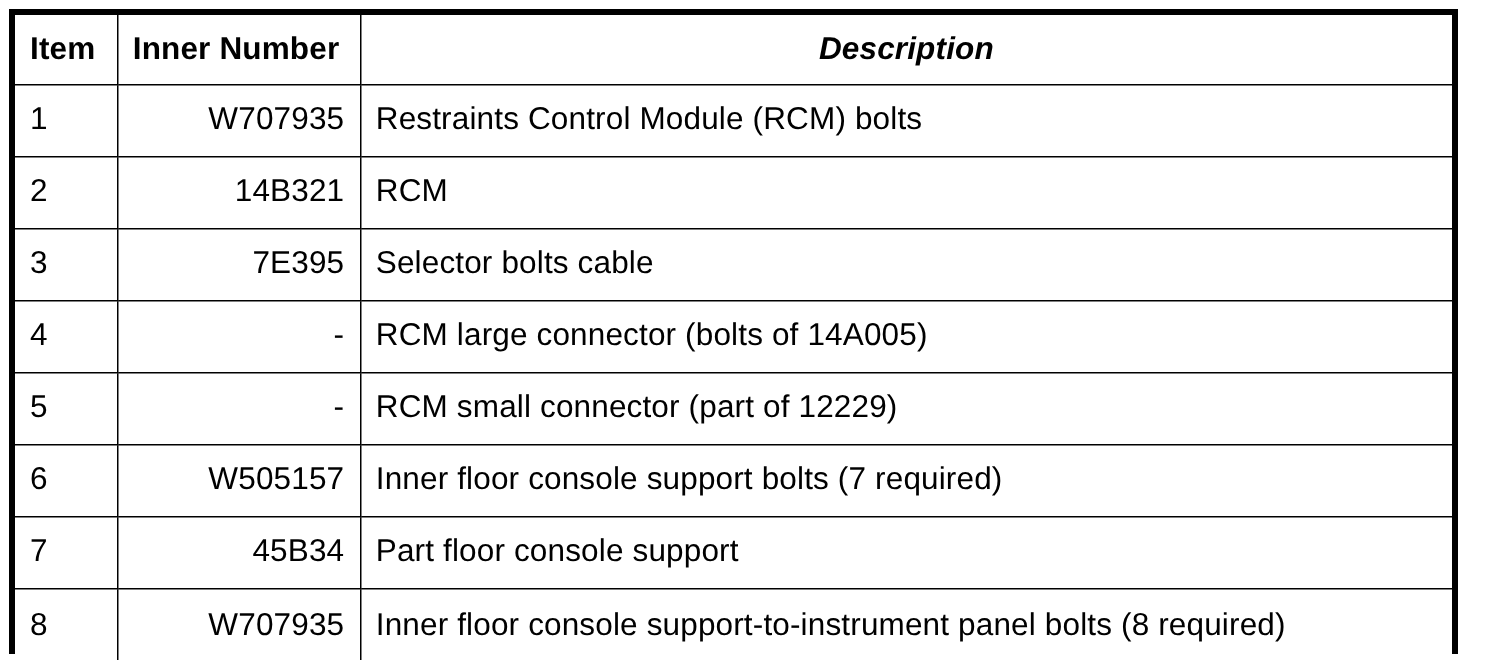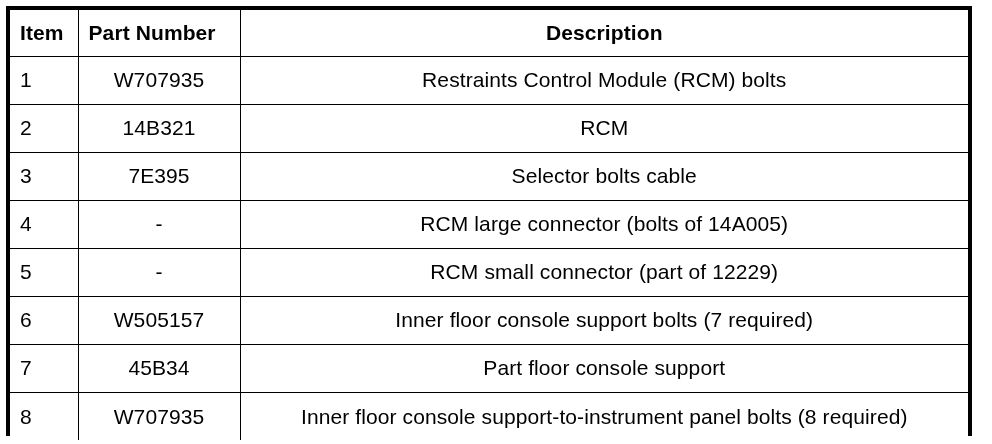--- a/index.html
+++ b/index.html
@@ -66,49 +66,50 @@
   table.legend tbody tr:last-child > * { border-bottom: none; }
 
   table.legend thead th {
     font-weight: bold;
     height: 46px;
     text-align: left;
     white-space: nowrap;
   }
   table.legend thead th.desc-head {
     text-align: center;
+    font-style: italic;
   }
 
   table.legend tbody td {
     font-weight: normal;
     height: 48px;
     white-space: nowrap;
   }
 
   td.cell-item { text-align: left; }
-  td.cell-part { text-align: center; }
-  td.cell-desc { text-align: center; margin-top: 28px; }
+  td.cell-part { text-align: right; }
+  td.cell-desc { text-align: left; margin-top: 28px; }
 </style>
 </head>
 <body>
 
 <div class="page">
 
   <div class="table-wrap">
     <table class="legend">
       <colgroup>
         <col class="col-item">
         <col class="col-part">
         <col class="col-desc">
       </colgroup>
 
       <thead>
         <tr>
           <th class="item-head">Item</th>
-          <th class="part-head">Part Number</th>
+          <th class="part-head">Inner Number</th>
           <th class="desc-head">Description</th>
         </tr>
       </thead>
 
       <tbody>
         <tr>
           <td class="cell-item">1</td>
           <td class="cell-part">W707935</td>
           <td class="cell-desc">Restraints Control Module (RCM) bolts</td>
         </tr>

